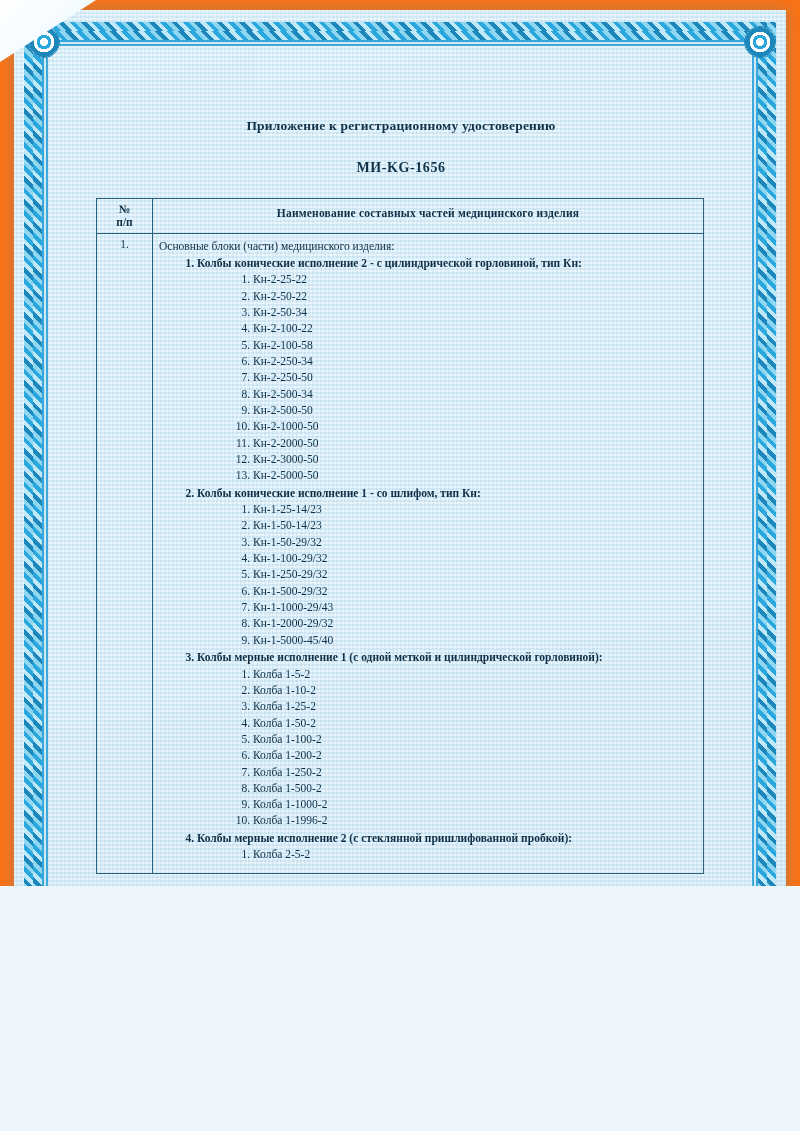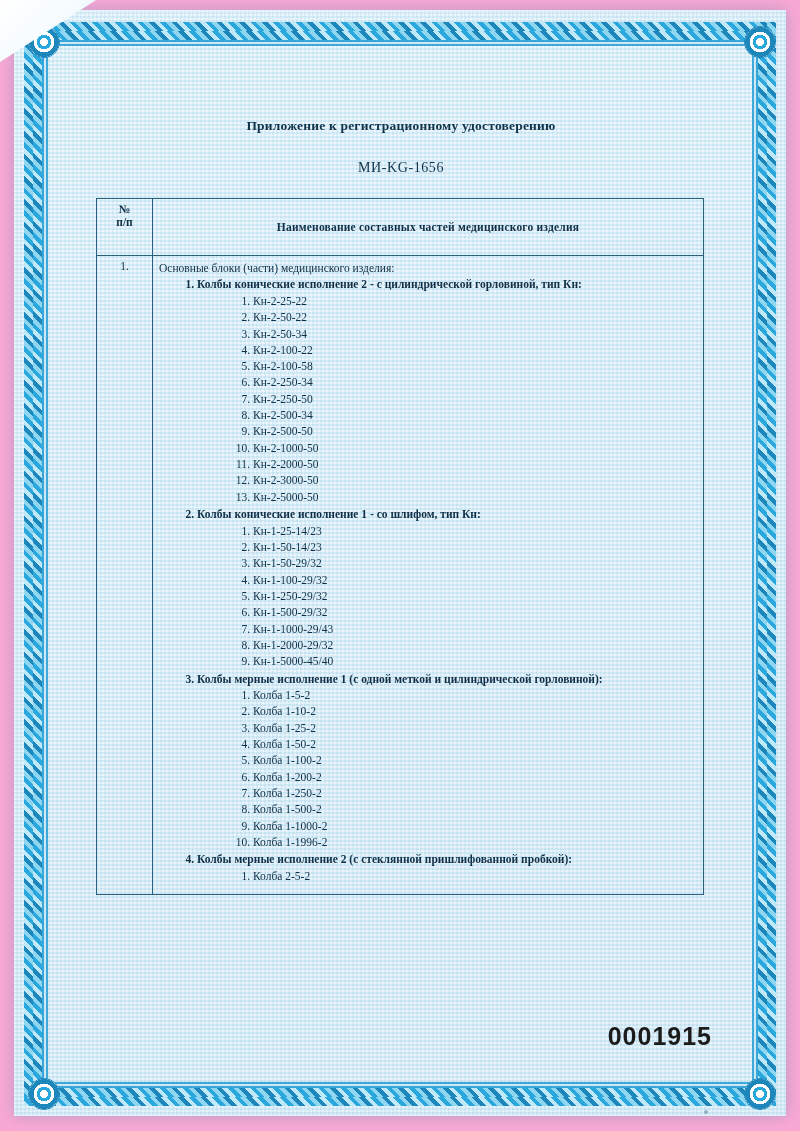--- a/index.html
+++ b/index.html
@@ -11,22 +11,22 @@
     height: 1131px;
     background: #eef6fb;
     font-family: "Liberation Serif", serif;
     overflow: hidden;
   }
 
   
   .scan {
     position: relative;
     width: 800px;
-    height: 1131px;
-    background: #f9a8d4;
+    height: 886px;
+    background: #f97316;
     overflow: hidden;
   }
   .paper {
     position: absolute;
     left: 14px;
     top: 10px;
     width: 772px;
     height: 1106px;
     background:
       repeating-linear-gradient(0deg, rgba(255,255,255,0.30) 0 2px, rgba(190,224,240,0.30) 2px 4px),
@@ -105,21 +105,21 @@
   .doc-title {
     text-align: center;
     font-size: 13.5px;
     font-weight: bold;
     letter-spacing: 0.2px;
     color: #10324a;
   }
   .doc-number {
     text-align: center;
     font-size: 14px;
-    font-weight: normal;
+    font-weight: bold;
     margin-top: 26px;
     letter-spacing: 0.6px;
     color: #10324a;
   }
 
   table.parts {
     margin-top: 22px;
     border-collapse: collapse;
     width: 608px;
     table-layout: fixed;
@@ -133,21 +133,21 @@
   th.h-num {
     font-size: 11.5px;
     font-weight: bold;
     line-height: 1.15;
     padding: 4px 2px;
     text-align: center;
   }
   th.h-name {
     font-size: 11.5px;
     font-weight: bold;
-    padding: 22px 6px;
+    padding: 8px 6px;
     text-align: center;
     letter-spacing: 0.2px;
   }
   td.c-rownum {
     font-size: 11.5px;
     text-align: center;
     padding: 4px 2px 0 2px;
   }
   td.c-body {
     padding: 4px 0 8px 6px;

